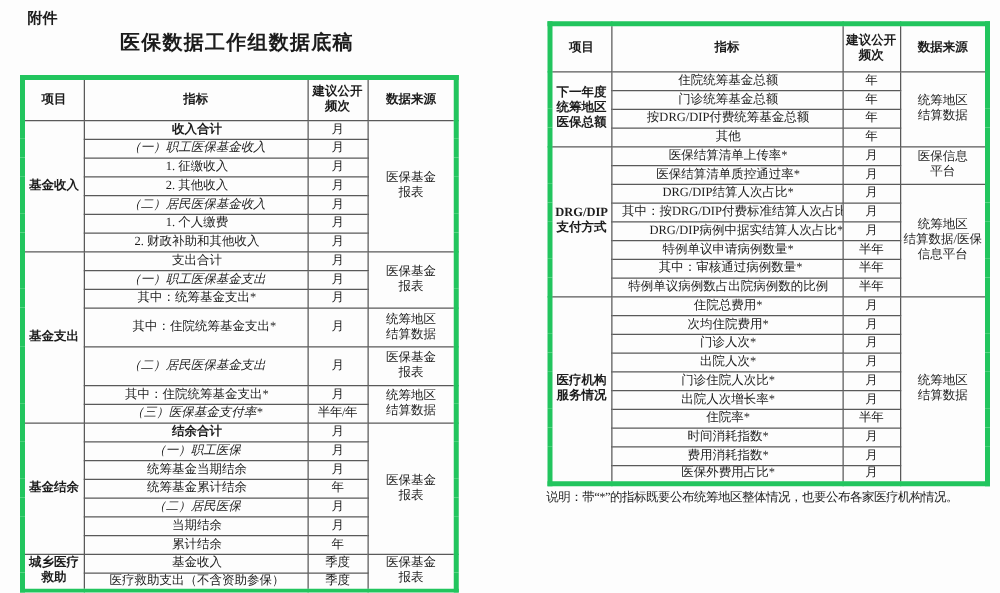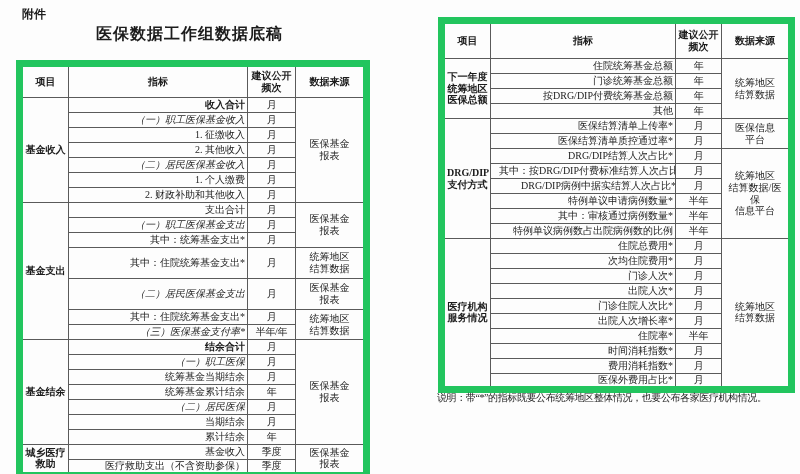--- a/index.html
+++ b/index.html
@@ -20,21 +20,21 @@
   .doc-title {
     position: absolute; left: 16px; top: 24px; width: 347px;
     text-align: center;
     font-size: 16px; font-weight: bold;
     letter-spacing: 1px;
   }
   table.grid {
     position: absolute;
     border-collapse: collapse;
     table-layout: fixed;
-    border: 7px solid #22c55e;
+    border: 4px solid #22c55e;
   }
   #ltable { left: 16px; top: 60px; width: 347px; }
   #rtable { left: 438px; top: 17px; width: 350px; }
   .grid th, .grid td {
     border: 1px solid #5a5a5a;
     font-size: 10px;
     line-height: 1.18;
     padding: 0 2px;
     vertical-align: middle;
   }
@@ -47,21 +47,21 @@
   #rtable thead tr { height: 38px; }
   #ltable tbody tr { height: 15px; }
   #ltable tbody tr.tall { height: 31px; }
   #rtable tbody tr { height: 15px; }
   td.item {
     text-align: center;
     font-weight: bold;
     white-space: pre-line;
   }
   td.indicator {
-    text-align: right;
+    text-align: center;
     padding-left: 4px;
     white-space: nowrap;
     overflow: hidden;
   }
   td.freq { text-align: center; white-space: nowrap; padding: 0; letter-spacing: -0.3px; }
   td.source { text-align: center; white-space: pre-line; }
   td.bold { font-weight: bold; }
   td.kai { font-style: italic; }
   .footnote {
     position: absolute; left: 437px; top: 391px; width: 362px;

